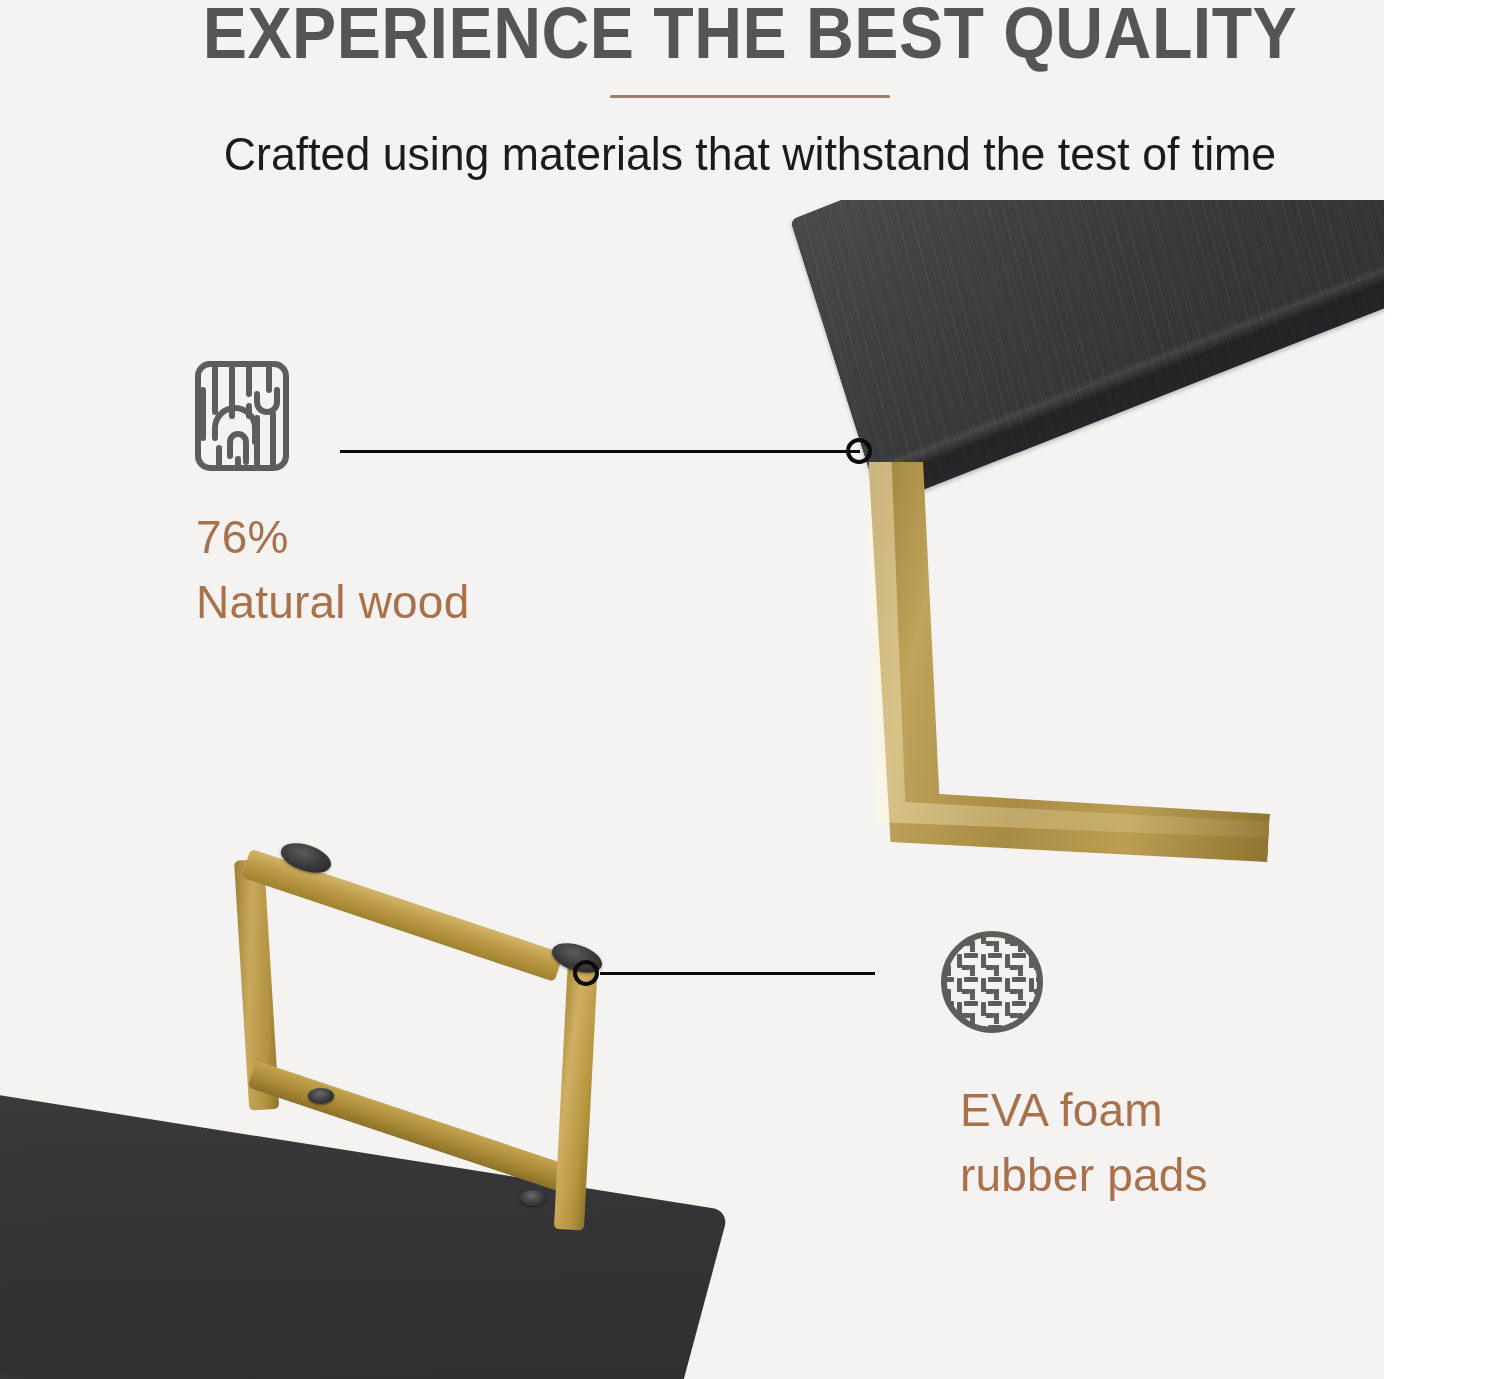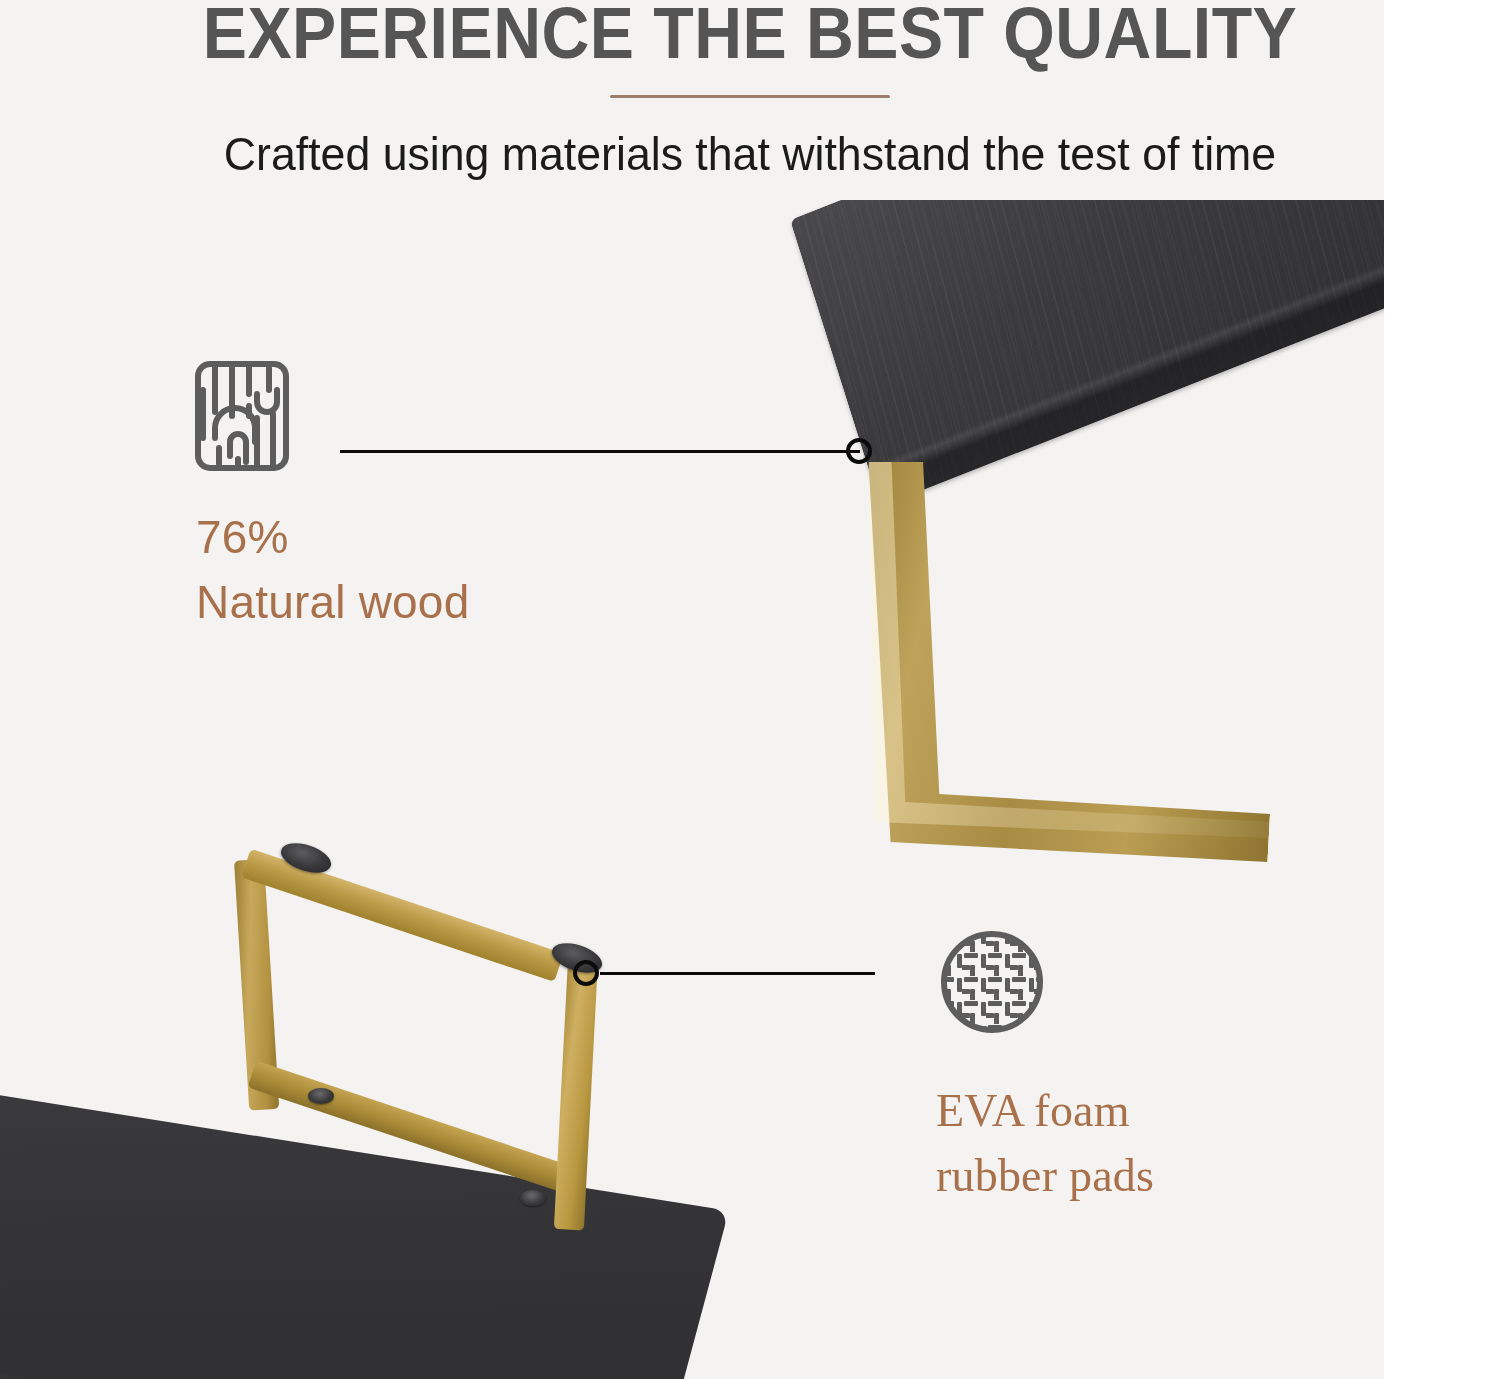--- a/index.html
+++ b/index.html
@@ -251,21 +251,21 @@
     position: absolute;
     color: #a9714b;
     font-family: "Liberation Sans Narrow", "Liberation Sans", sans-serif;
     font-weight: 300;
     font-size: 46px;
     line-height: 1.42;
     white-space: pre-line;
     letter-spacing: 0.2px;
   }
   .label-1 { left: 196px; top: 505px; }
-  .label-2 { left: 936px; top: 1078px; font-family: Liberation Serif, serif; }
+  .label-2 { left: 960px; top: 1078px; }
 
   .icon-wood { position: absolute; left: 194px; top: 360px; }
   .icon-foam { position: absolute; left: 938px; top: 928px; }
 </style>
 </head>
 <body>
 
 <div id="page">
 
   <div class="headline">EXPERIENCE THE BEST QUALITY</div>

